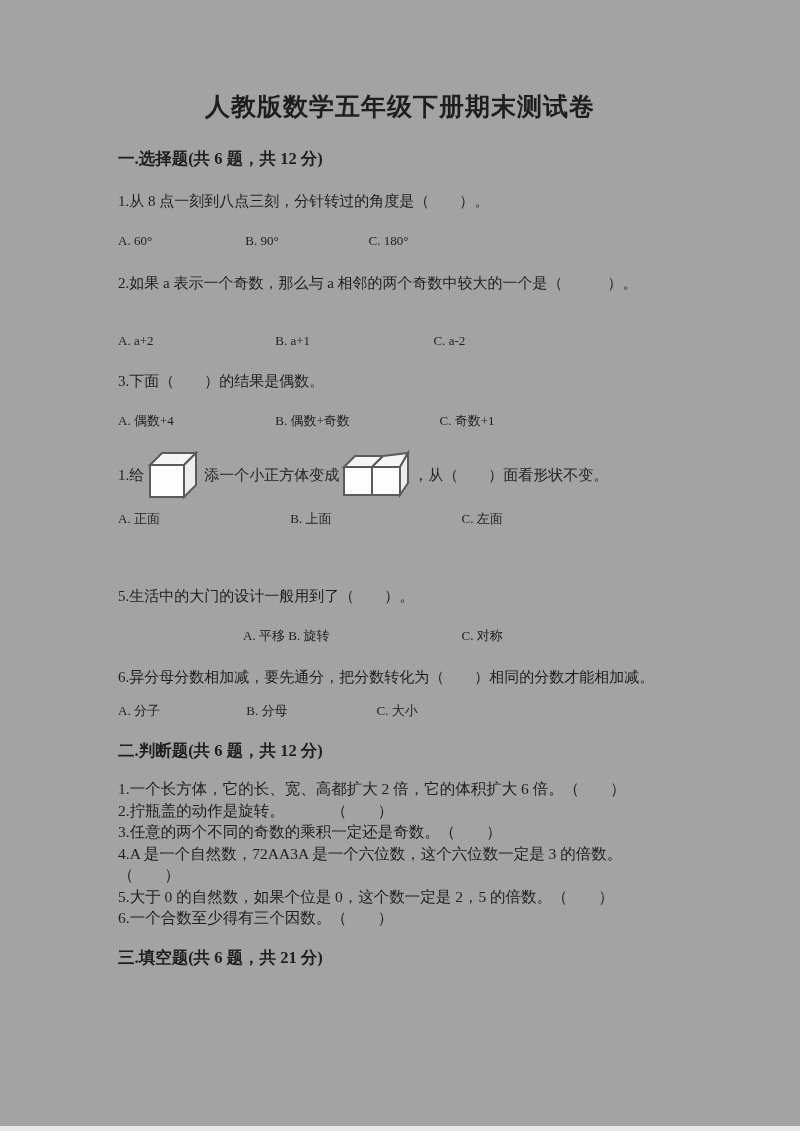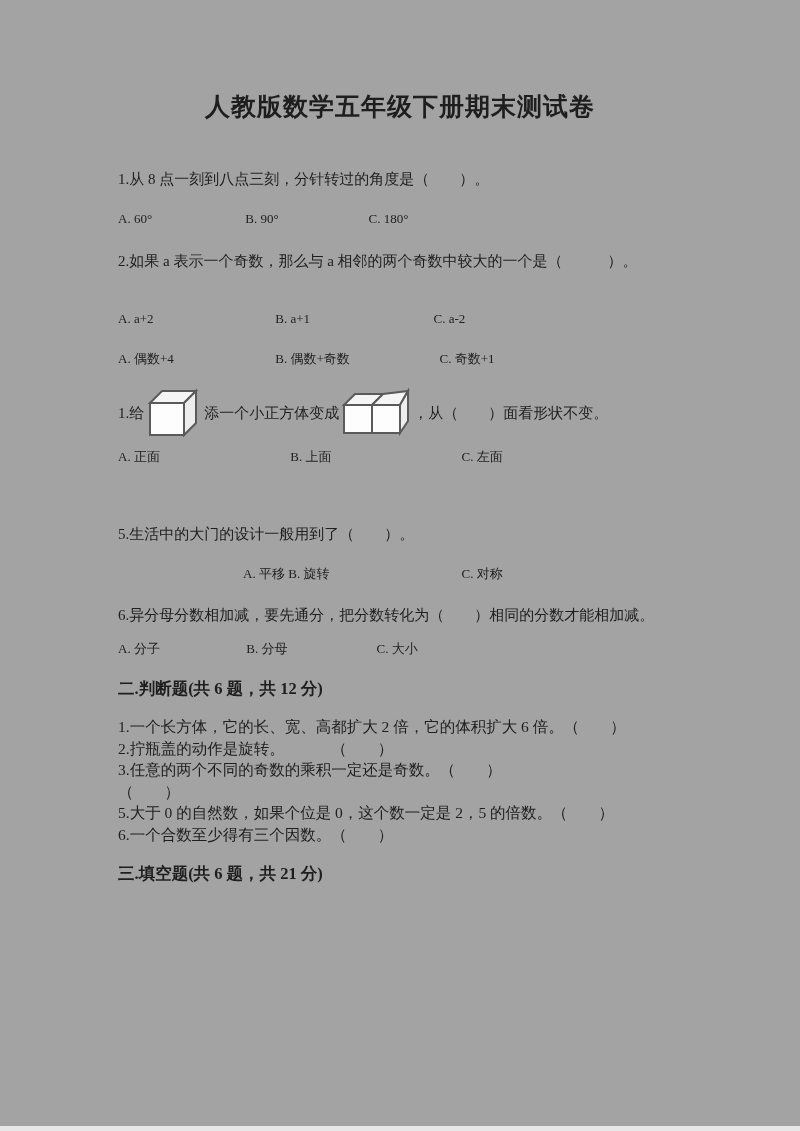--- a/index.html
+++ b/index.html
@@ -64,35 +64,37 @@
 </style>
 </head>
 <body>
 
 <div class="page">
 
   <h1 class="title">人教版数学五年级下册期末测试卷</h1>
 
   <div class="content">
 
+    <h2 class="sec">一.选择题(共 6 题，共 12 分)</h2>
 
     <p class="q" style="margin-top:20px">1.从 8 点一刻到八点三刻，分针转过的角度是（　　）。</p>
     <div class="opts q1" style="margin-top:18px">
       <span>A. 60°</span>
       <span>B. 90°</span>
       <span>C. 180°</span>
     </div>
 
     <p class="q" style="margin-top:20px">2.如果 a 表示一个奇数，那么与 a 相邻的两个奇数中较大的一个是（　　　）。</p>
     <div class="opts q2" style="margin-top:36px">
       <span>A. a+2</span>
       <span>B. a+1</span>
       <span>C. a-2</span>
     </div>
 
+    <p class="q" style="margin-top:18px">3.下面（　　）的结果是偶数。</p>
     <div class="opts q3" style="margin-top:18px">
       <span>A. 偶数+4</span>
       <span>B. 偶数+奇数</span>
       <span>C. 奇数+1</span>
     </div>
 
     <div class="q qrow" style="margin-top:15px">
       <span>1.给</span>
       <span class="fig">
         <svg width="54" height="50" viewBox="0 0 54 50">
@@ -132,20 +134,21 @@
       <span>B. 分母</span>
       <span>C. 大小</span>
     </div>
 
     <h2 class="sec" style="margin-top:18px">二.判断题(共 6 题，共 12 分)</h2>
 
     <div style="margin-top:16px">
       <p class="jline">1.一个长方体，它的长、宽、高都扩大 2 倍，它的体积扩大 6 倍。（　　）</p>
       <p class="jline">2.拧瓶盖的动作是旋转。　　　（　　）</p>
       <p class="jline">3.任意的两个不同的奇数的乘积一定还是奇数。（　　）</p>
+      <p class="jline">4.A 是一个自然数，72AA3A 是一个六位数，这个六位数一定是 3 的倍数。</p>
       <p class="jline">（　　）</p>
       <p class="jline">5.大于 0 的自然数，如果个位是 0，这个数一定是 2，5 的倍数。（　　）</p>
       <p class="jline">6.一个合数至少得有三个因数。（　　）</p>
     </div>
 
     <h2 class="sec" style="margin-top:18px">三.填空题(共 6 题，共 21 分)</h2>
 
   </div>
 </div>
 

